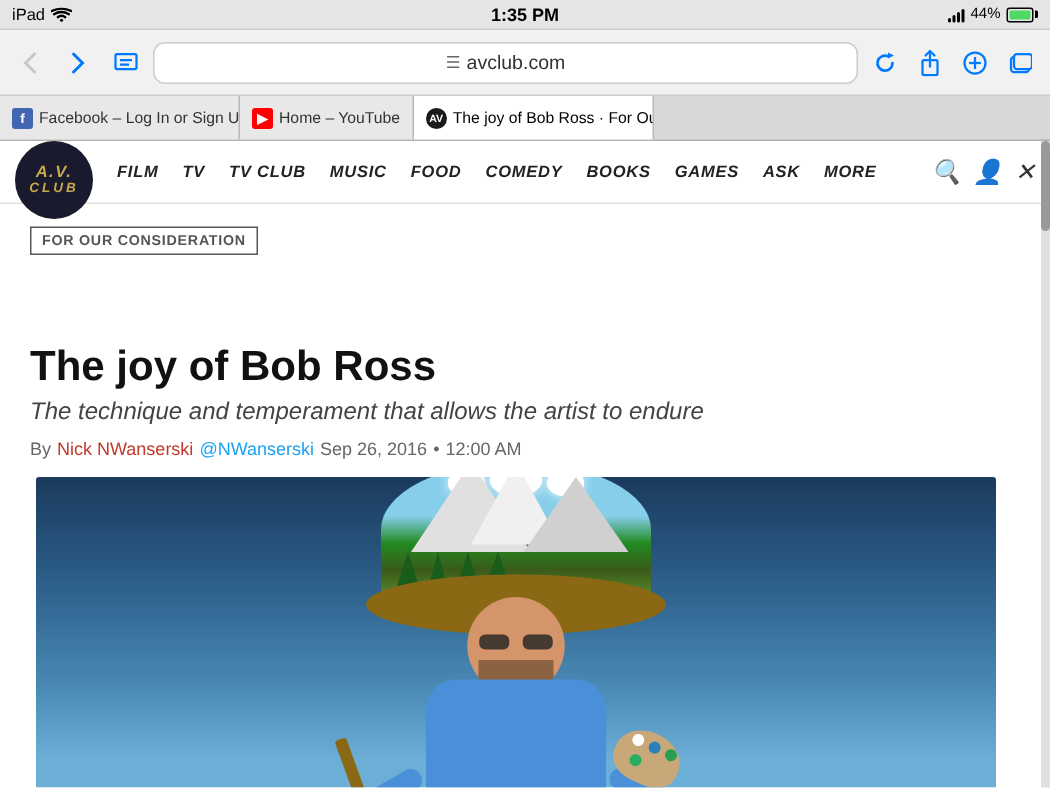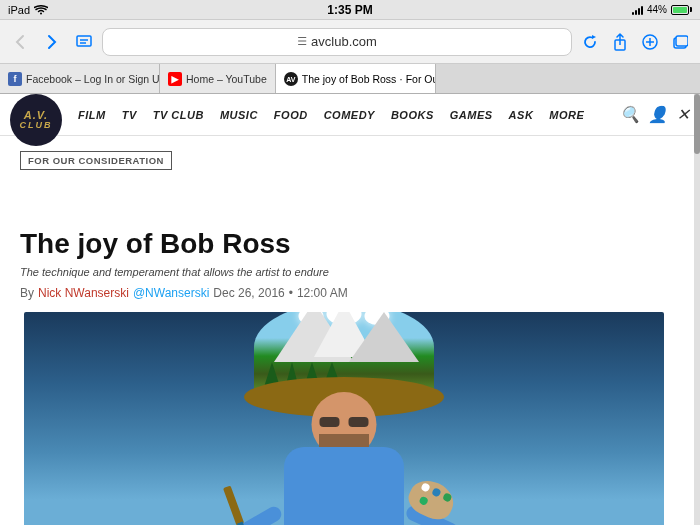--- a/index.html
+++ b/index.html
@@ -184,21 +184,21 @@
     }
     .article-title {
       font-size: 28px;
       font-weight: 800;
       color: #111;
       line-height: 1.15;
       margin-bottom: 6px;
       margin-top: 48px;
     }
     .article-subtitle {
-      font-size: 11px;
+      font-size: 16px;
       color: #444;
       font-style: italic;
       font-weight: 400;
       margin-bottom: 8px;
     }
     .article-byline {
       font-size: 12px;
       color: #666;
       display: flex;
       align-items: center;
@@ -574,21 +574,21 @@
   </div>
 
   <div class="article">
     <div class="badge">FOR OUR CONSIDERATION</div>
     <h1 class="article-title">The joy of Bob Ross</h1>
     <p class="article-subtitle">The technique and temperament that allows the artist to endure</p>
     <div class="article-byline">
       <span>By</span>
       <span class="byline-author">Nick NWanserski</span>
       <span class="twitter-handle">@NWanserski</span>
-      <span>Dec 26, 2016</span>
+      <span>Sep 26, 2016</span>
       <span>•</span>
       <span>12:00 AM</span>
     </div>
 
     
     <div class="hero-image">
 
       <div class="bob-figure">
 
         <div class="landscape-on-hat">

